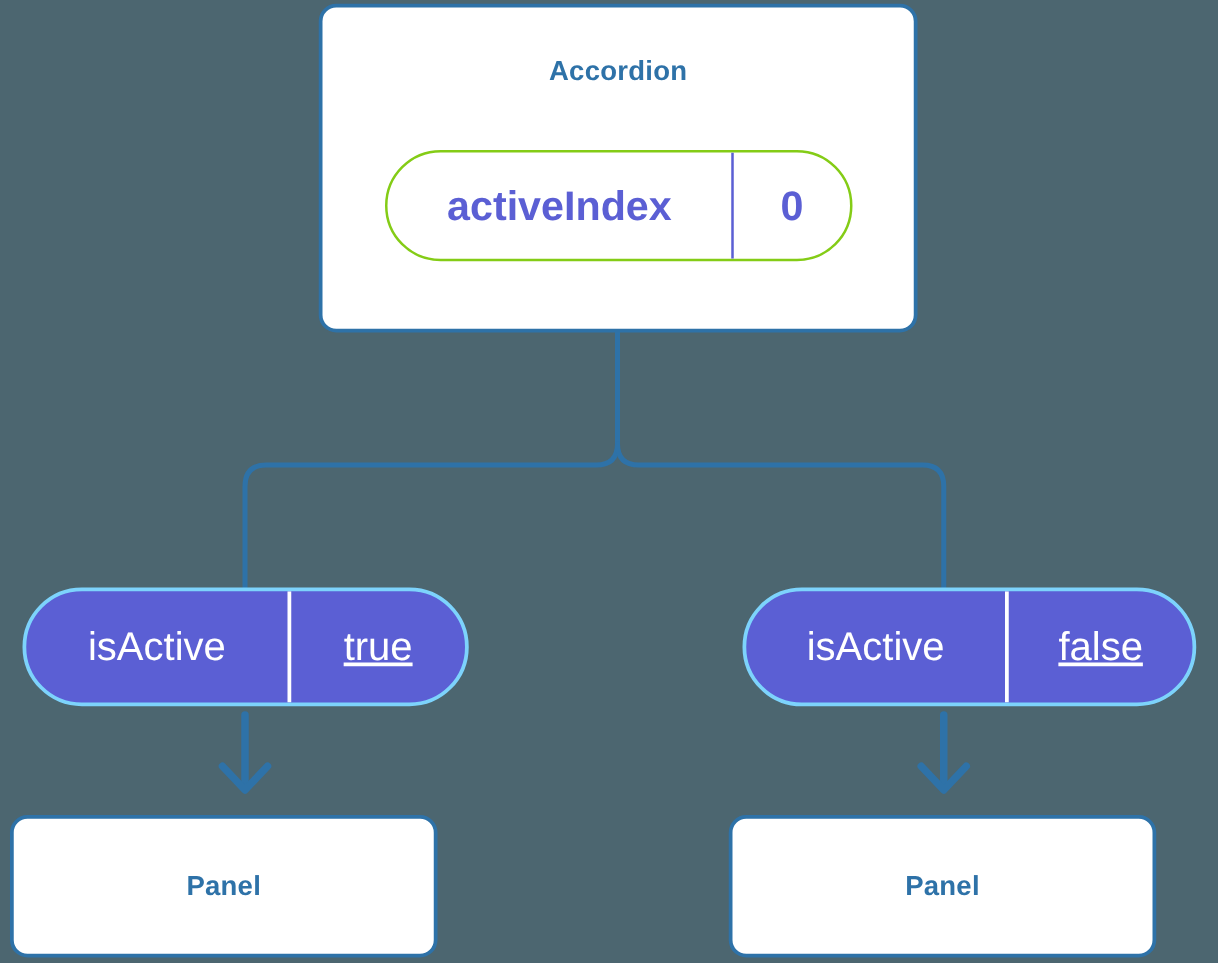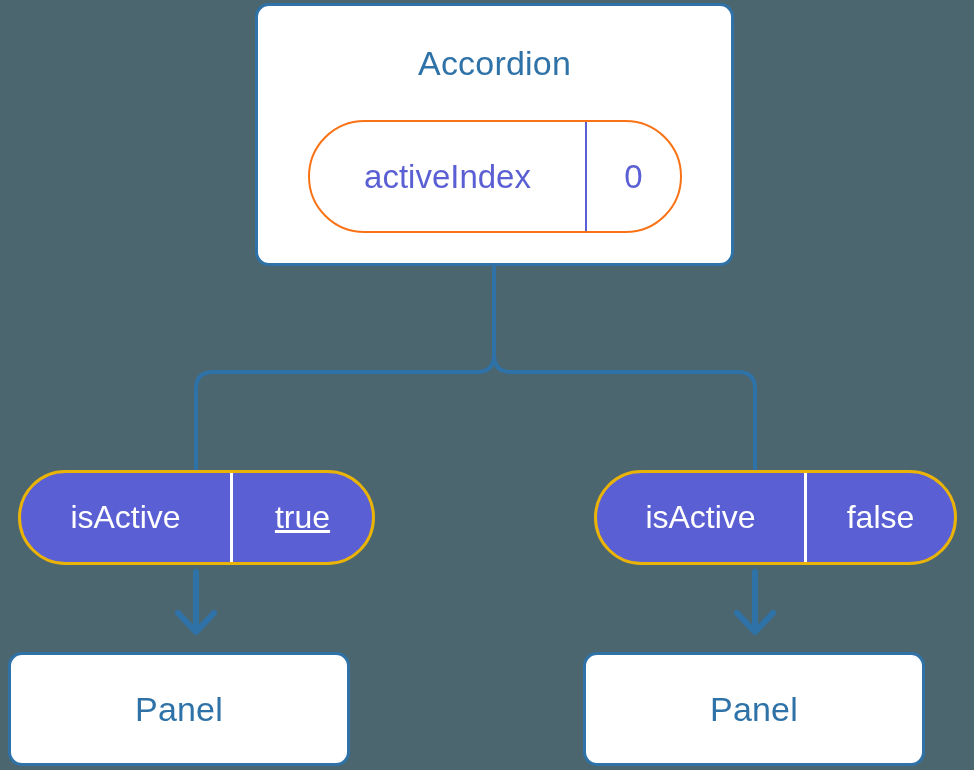--- a/index.html
+++ b/index.html
@@ -32,22 +32,22 @@
     background: #ffffff;
     border: 3px solid #2e72a8;
     border-radius: 14px;
     box-sizing: border-box;
     display: flex;
     flex-direction: column;
     align-items: center;
   }
   .card-title {
     color: #2e72a8;
-    font-size: 34px;
-    font-weight: 400;
+    font-size: 22px;
+    font-weight: 700;
     letter-spacing: .2px;
     white-space: nowrap;
   }
 
   
   #accordion-card {
     left: 255px;
     top: 3px;
     width: 479px;
     height: 263px;
@@ -82,41 +82,42 @@
     justify-content: center;
     box-sizing: border-box;
     white-space: nowrap;
   }
 
   
   #pill-active-index {
     left: 308px;
     top: 120px;
     width: 374px;
-    height: 113px;
-    border: 2px solid #f97316;
+    height: 89px;
+    border: 2px solid #84cc16;
     background: #ffffff;
+    font-weight: bold;
   }
   #pill-active-index .pill-key {
     width: 277px;
     color: #5b5fd4;
     font-size: 33px;
     border-right: 2px solid #5b5fd4;
   }
   #pill-active-index .pill-val {
     flex: 1;
     color: #5b5fd4;
     font-size: 33px;
   }
 
   
   .pill-solid {
     top: 470px;
     height: 95px;
-    border: 3px solid #eab308;
+    border: 3px solid #7dd3fc;
     background: #5b5fd4;
   }
   .pill-solid .pill-key,
   .pill-solid .pill-val {
     color: #ffffff;
     font-size: 32px;
   }
   .pill-solid .pill-key {
     border-right: 3px solid #ffffff;
   }
@@ -126,21 +127,21 @@
     width: 357px;
   }
   #pill-is-active-left .pill-key  { width: 212px; }
   #pill-is-active-left .pill-val  { flex: 1; text-decoration: underline; }
 
   #pill-is-active-right {
     left: 594px;
     width: 363px;
   }
   #pill-is-active-right .pill-key { width: 210px; }
-  #pill-is-active-right .pill-val { flex: 1; }
+  #pill-is-active-right .pill-val { flex: 1; text-decoration: underline; }
 </style>
 </head>
 <body>
 
 <div id="stage">
 
   <svg id="connectors" viewBox="0 0 974 770" width="974" height="770" xmlns="http://www.w3.org/2000/svg">
 
     <path d="M494,265 L494,355
              Q494,372 477,372

